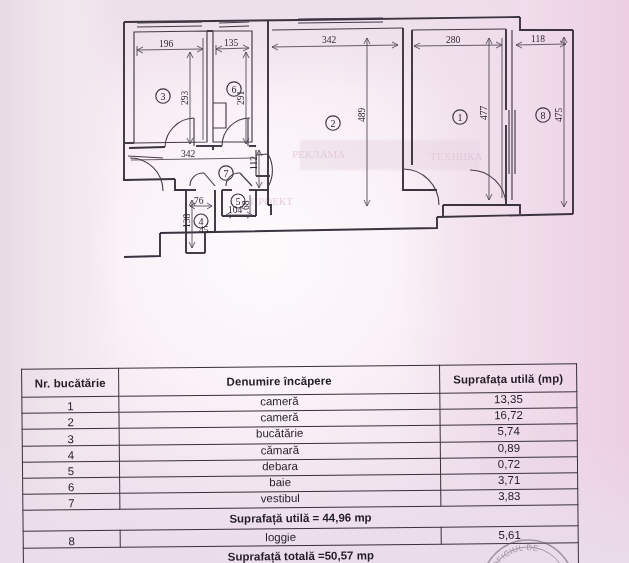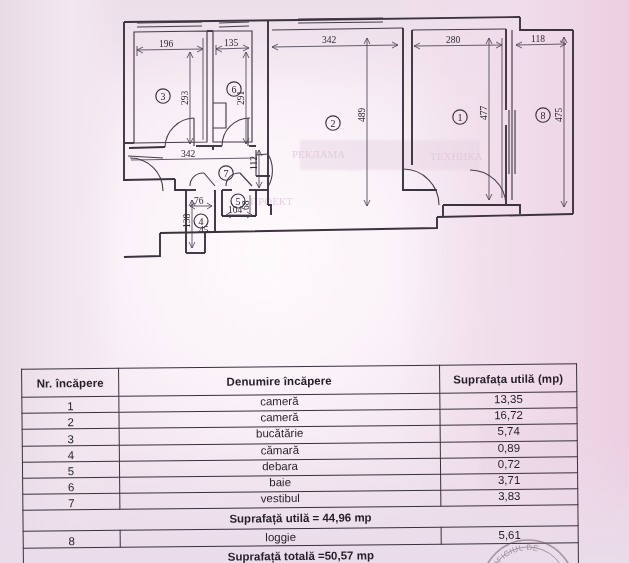--- a/index.html
+++ b/index.html
@@ -428,21 +428,21 @@
         <circle class="roomcirc" cx="238" cy="201" r="7"></circle>
         <text class="roomtxt" x="238" y="205" text-anchor="middle">5</text>
       </g>
     </svg>
   </div>
 
   <div id="table-wrap">
     <table class="areas">
       <thead>
         <tr>
-          <th class="hd">Nr. încăpere</th>
+          <th class="hd">Nr. bucătărie</th>
           <th class="hd">Denumire încăpere</th>
           <th class="hd">Suprafața utilă (mp)</th>
         </tr>
       </thead>
       <tbody>
         <tr>
           <td class="num">1</td>
           <td class="name">cameră</td>
           <td class="val">13,35</td>
         </tr>

